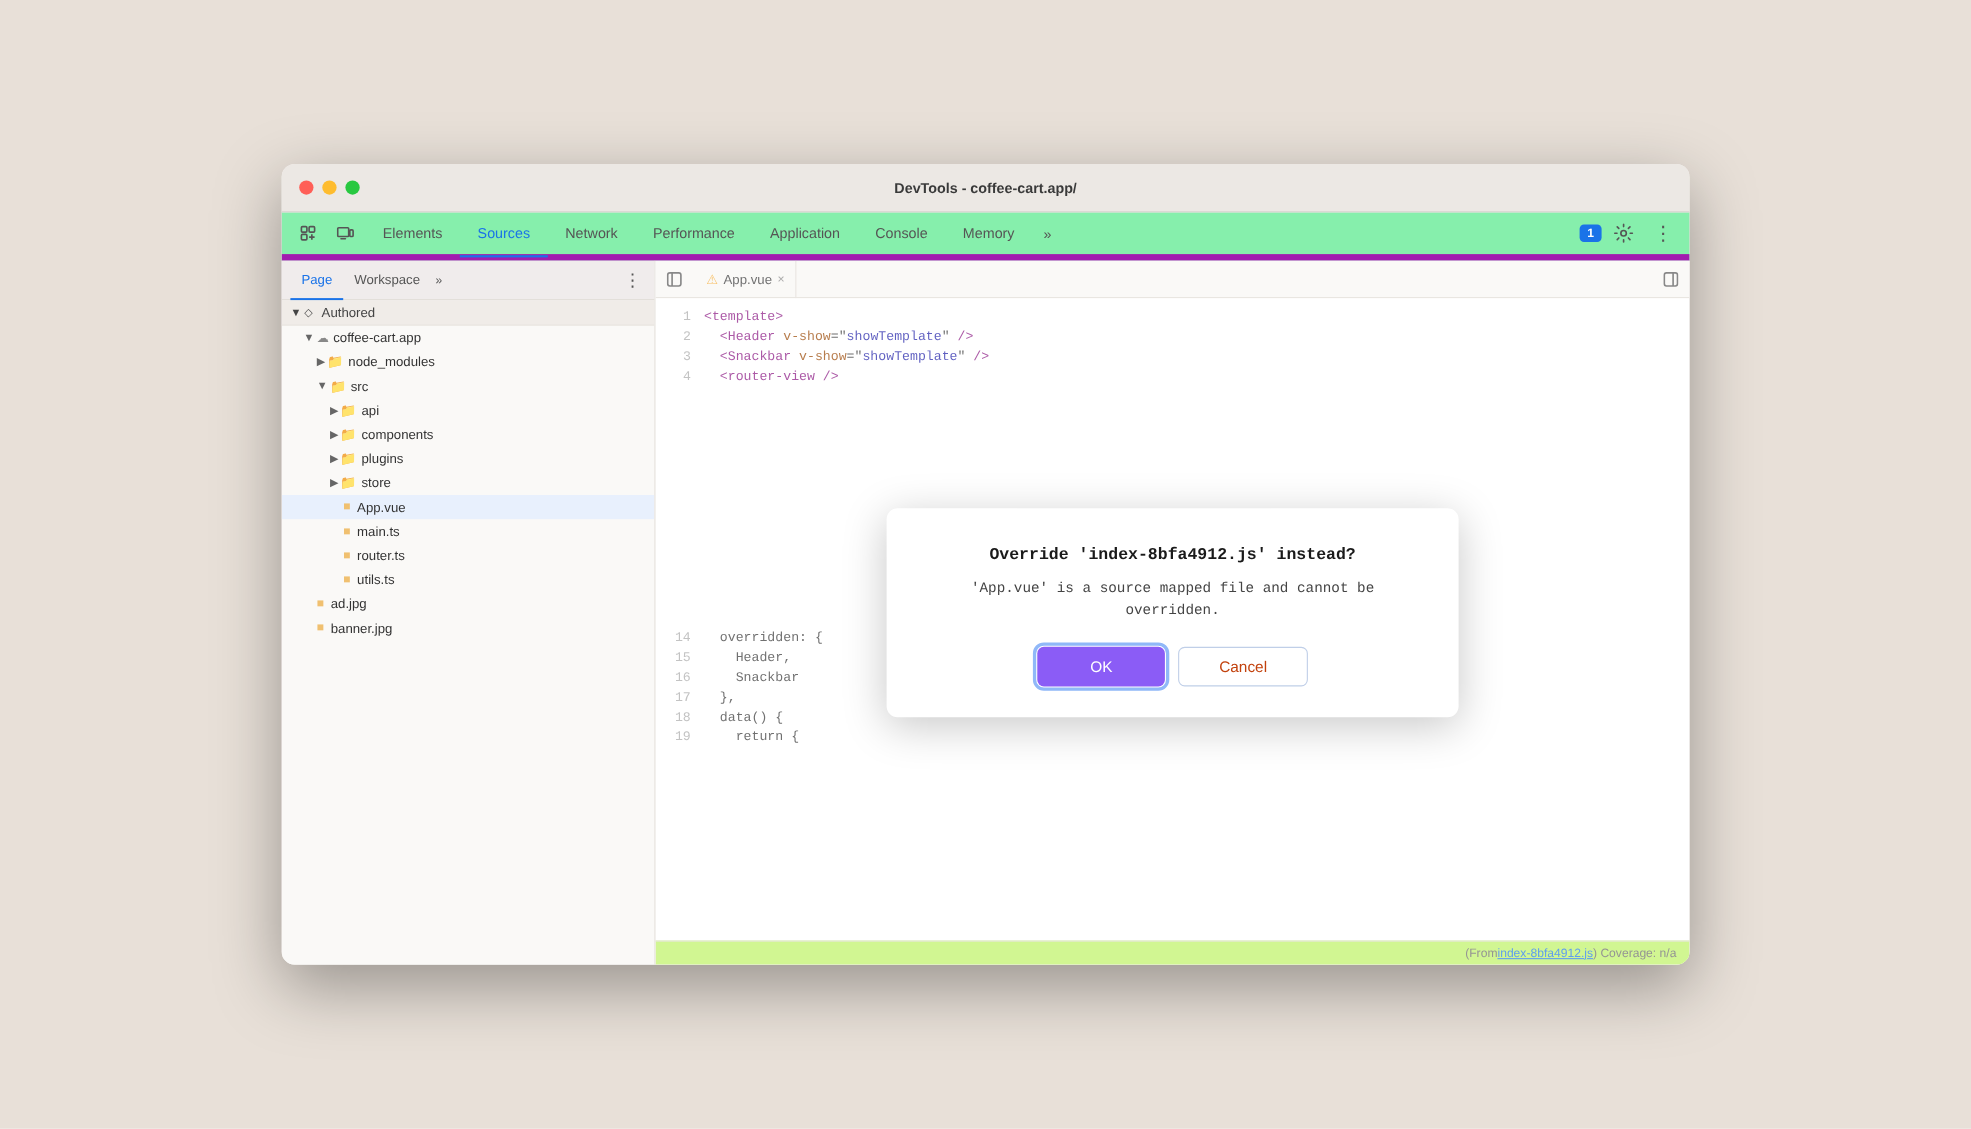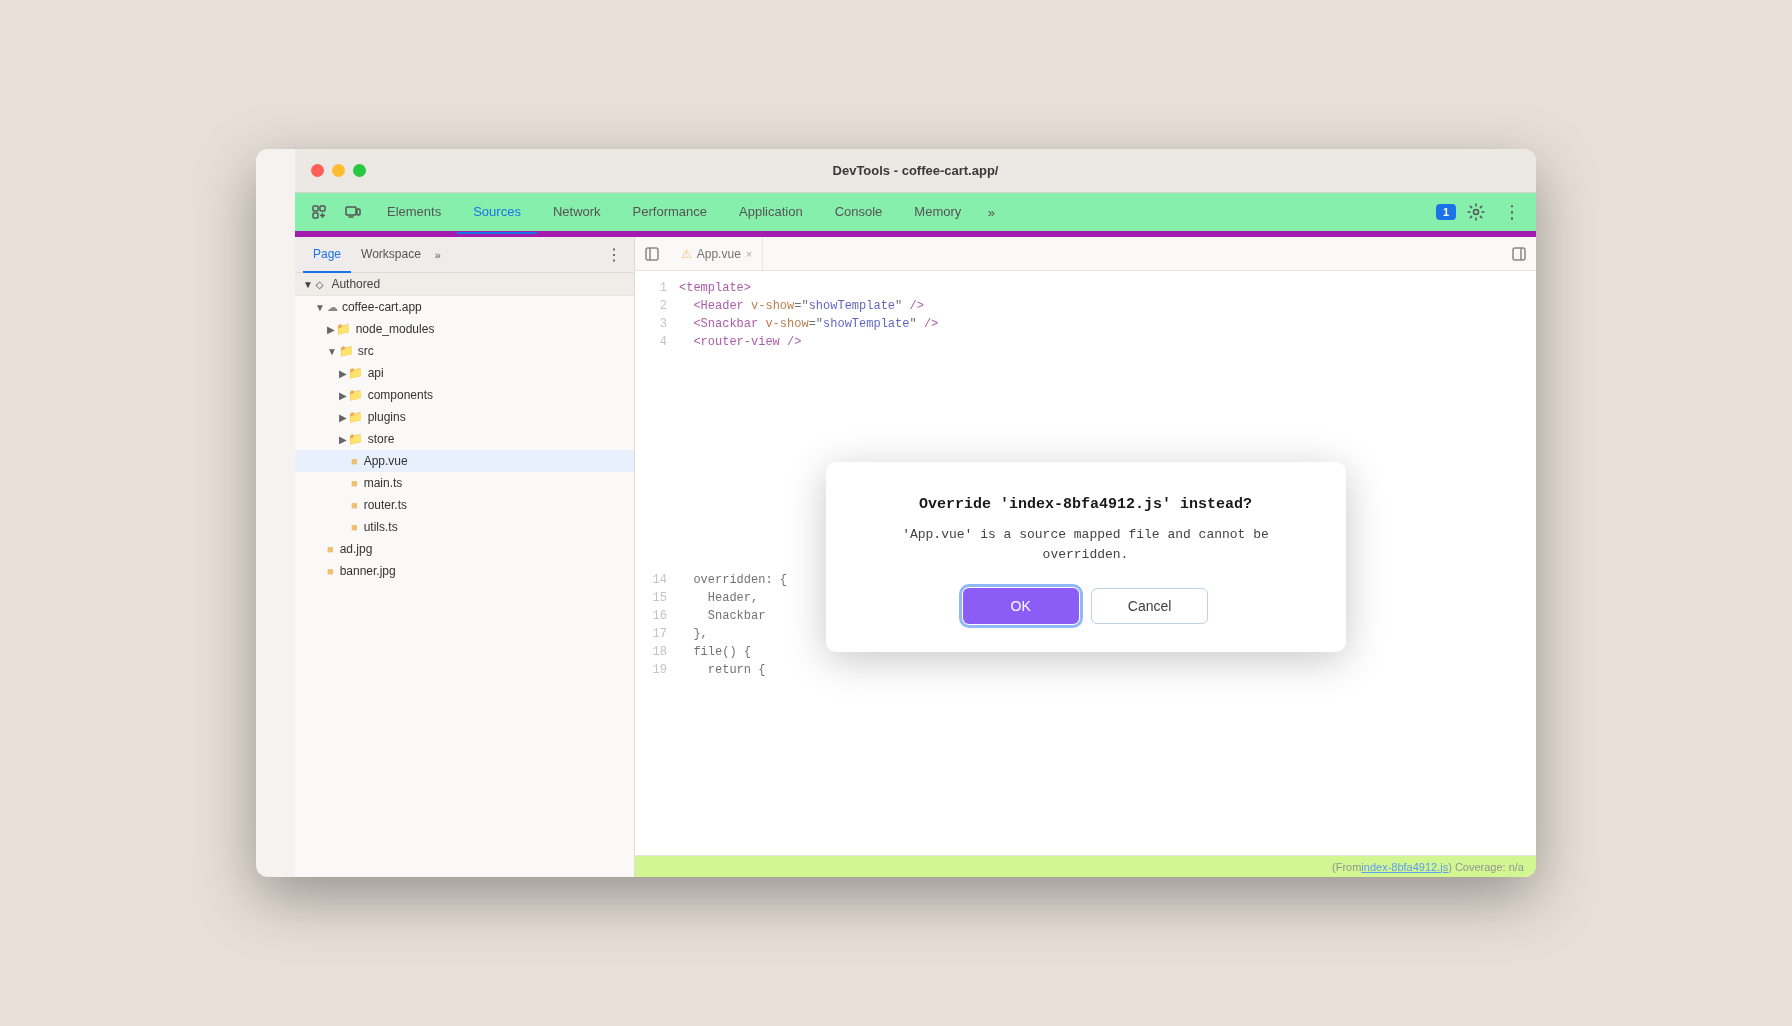--- a/index.html
+++ b/index.html
@@ -10,21 +10,20 @@
       justify-content: center;
       min-height: 100vh;
       font-family: -apple-system, BlinkMacSystemFont, 'Helvetica Neue', Arial, sans-serif;
     }
     .window {
       width: 1280px;
       background: #f5f2ef;
       border-radius: 12px;
       box-shadow: 0 20px 60px rgba(0,0,0,0.35);
       overflow: hidden;
-      padding-left: 39px;
     }
     
     .titlebar {
       background: #ece8e4;
       height: 44px;
       display: flex;
       align-items: center;
       justify-content: center;
       position: relative;
       border-bottom: 1px solid #d8d4d0;
@@ -293,21 +292,21 @@
       border-radius: 6px;
       padding: 9px 48px;
       font-size: 14px;
       font-weight: 500;
       cursor: pointer;
       outline: 3px solid #90b8f8;
       outline-offset: 1px;
     }
     .btn-cancel {
       background: #fff;
-      color: #404040;
+      color: #c2410c;
       border: 1.5px solid #c0cfe8;
       border-radius: 6px;
       padding: 9px 36px;
       font-size: 14px;
       font-weight: 500;
       cursor: pointer;
     }
   </style>
 </head>
 <body>
@@ -535,21 +534,21 @@
           <div class="code-line">
             <span class="line-num">16</span>
             <span class="line-content">    Snackbar</span>
           </div>
           <div class="code-line">
             <span class="line-num">17</span>
             <span class="line-content">  },</span>
           </div>
           <div class="code-line">
             <span class="line-num">18</span>
-            <span class="line-content">  file() {</span>
+            <span class="line-content">  data() {</span>
           </div>
           <div class="code-line">
             <span class="line-num">19</span>
             <span class="line-content">    return {</span>
           </div>
         </div>
       </div>
 
       <div class="status-bar">
         <span>(From </span>

